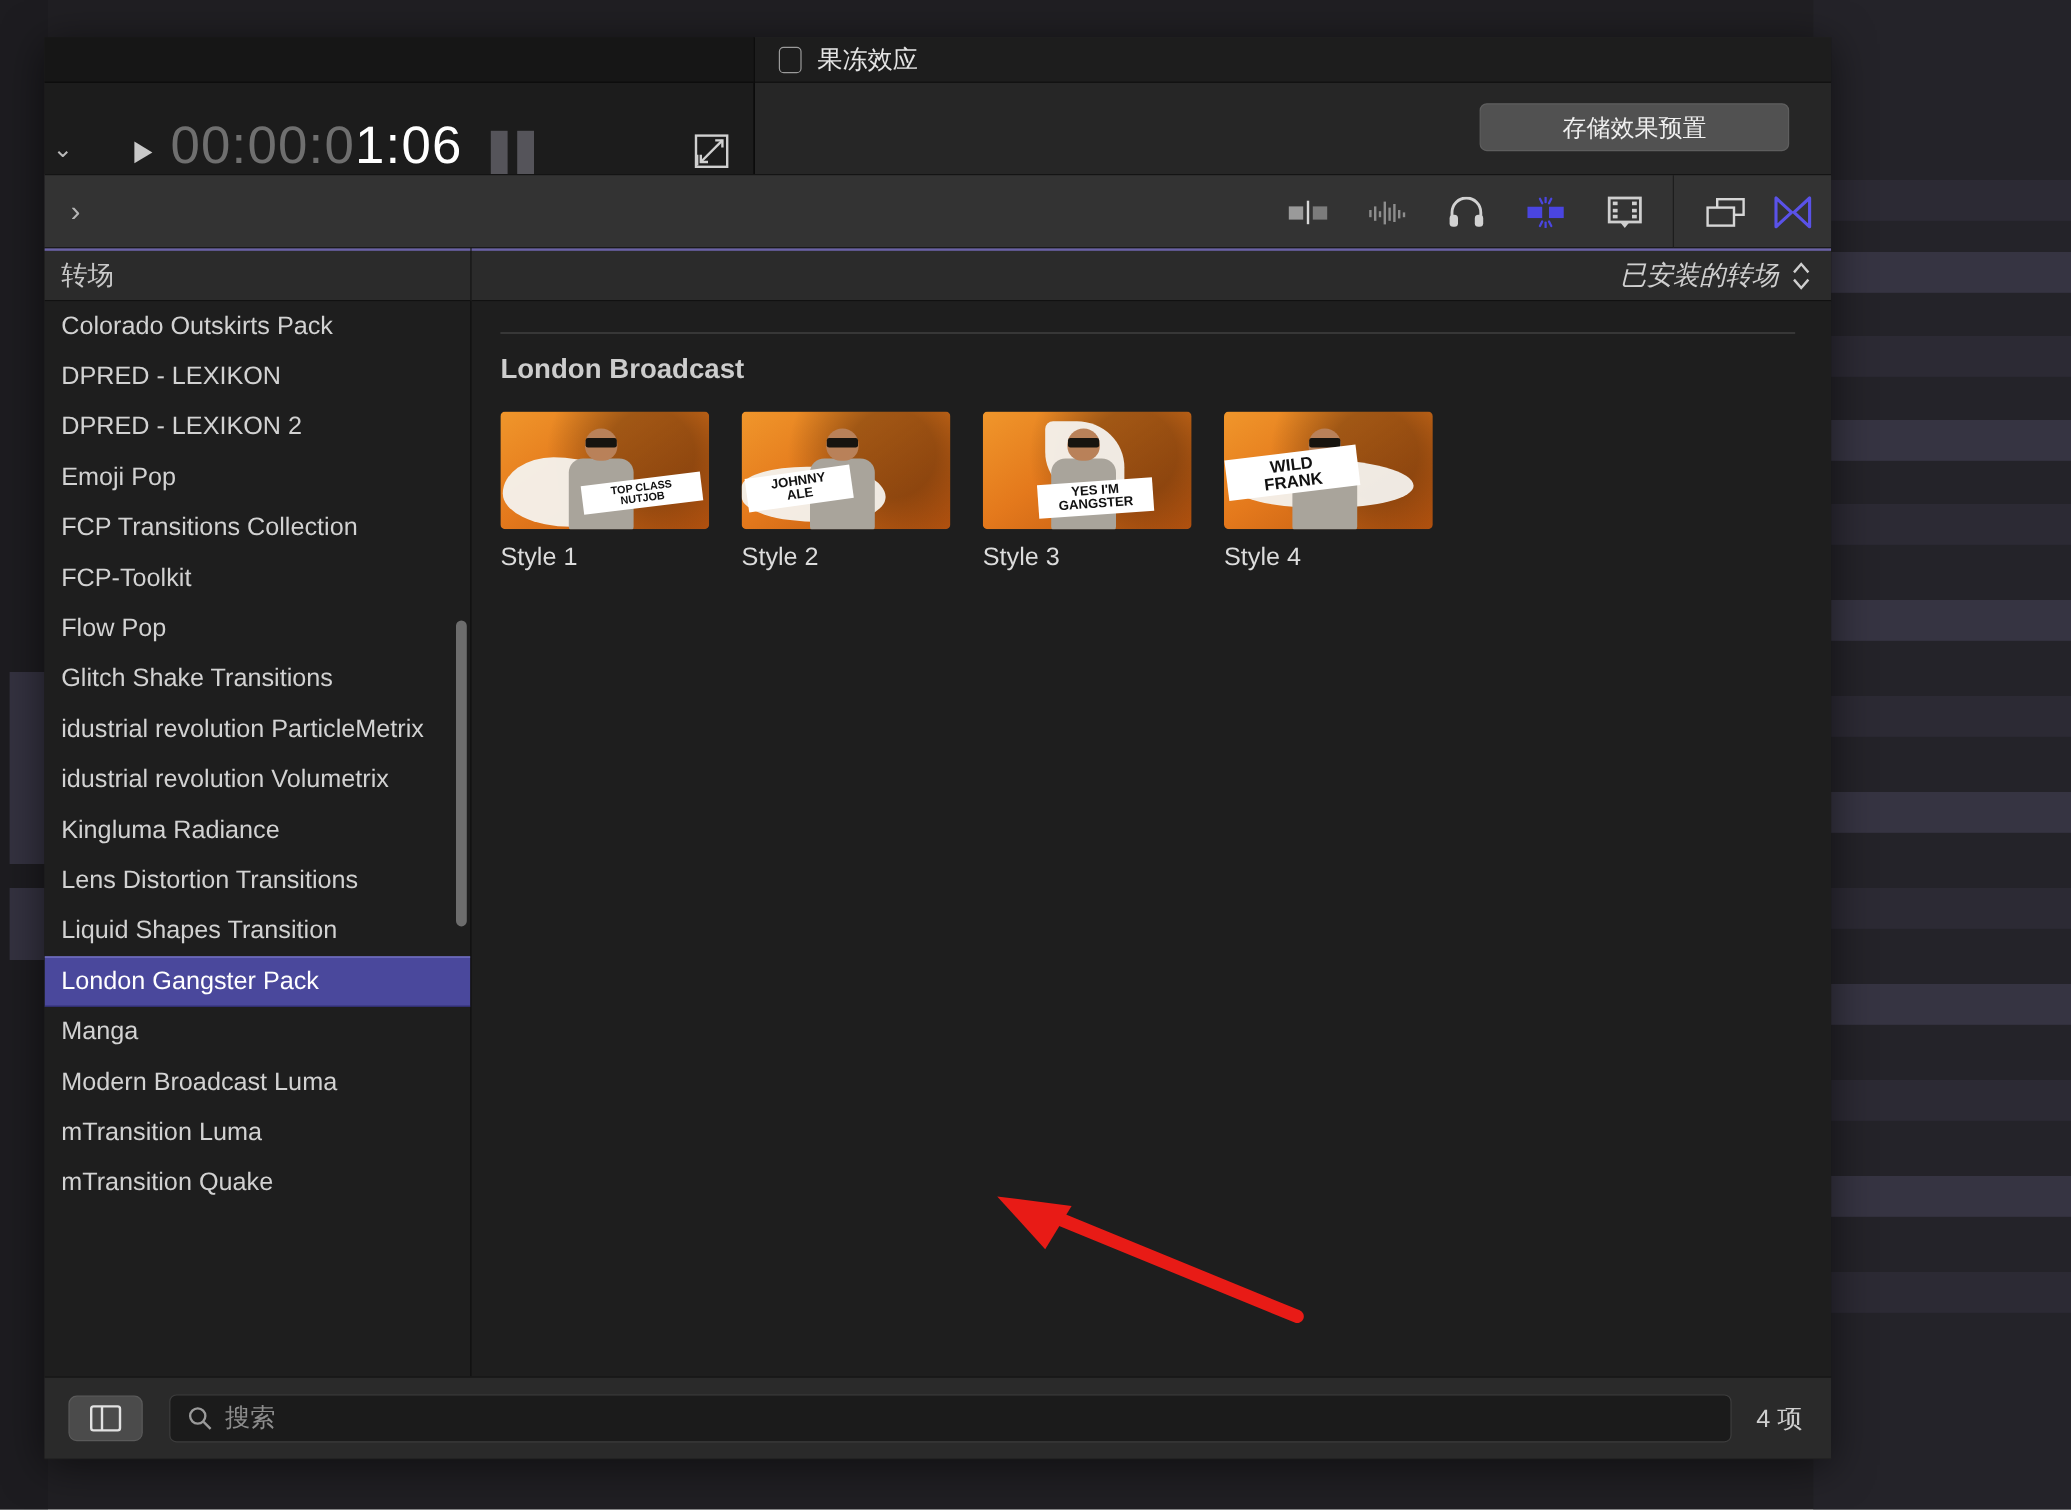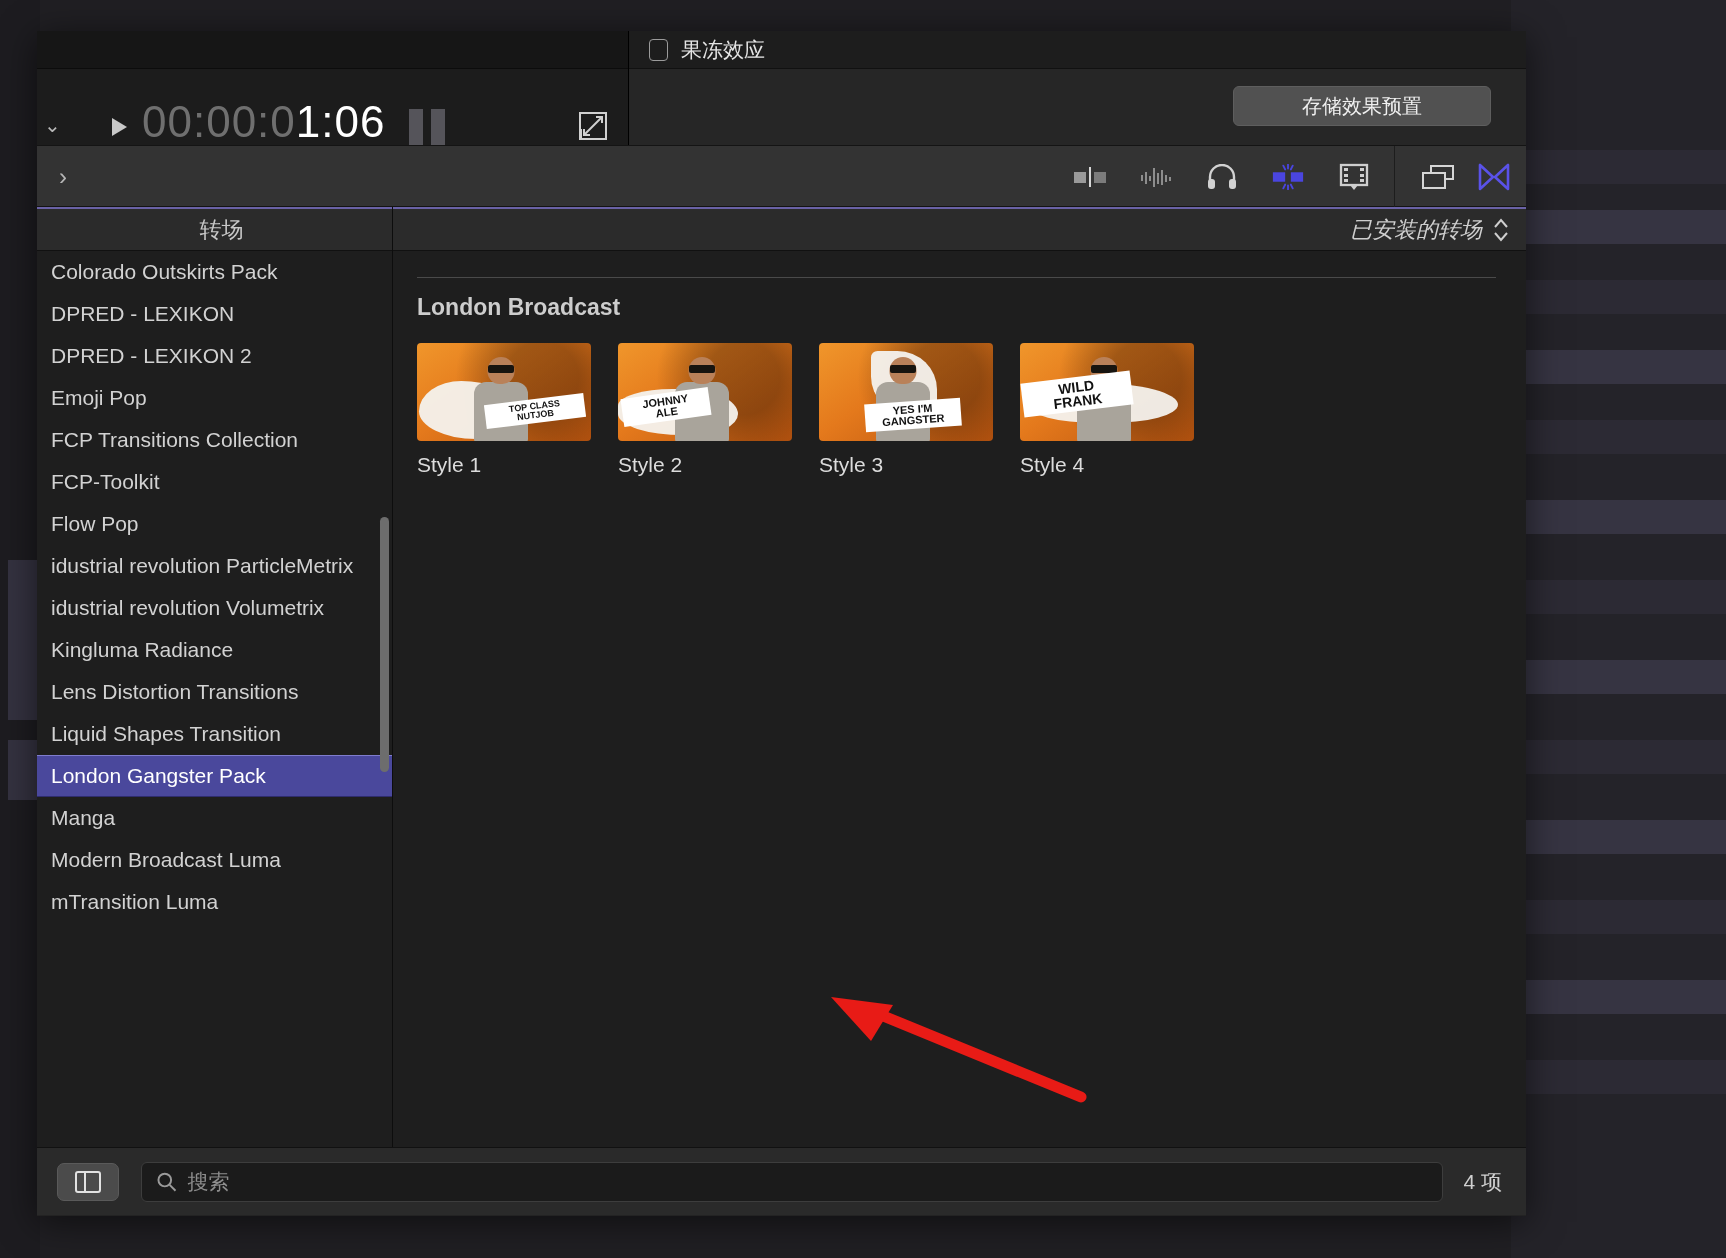--- a/index.html
+++ b/index.html
@@ -87,21 +87,21 @@
     border:7px solid #e81b16; border-radius:50%;
   }
 
   
   .content { position:relative; height:940px; display:flex; background:#1e1e1e; }
 
   .sidebar { position:relative; width:356px; background:#1e1e1e;
              border-right:1px solid #0d0d0d; }
   .side-head { height:44px; background:#2b2b2b; border-bottom:1px solid #111;
                border-top:2px solid #6a62a6;
-               display:flex; align-items:center; padding-left:14px;justify-content:center; }
+               display:flex; align-items:center; padding-left:14px; }
   .side-head span { color:#c8c8c8; font-size:22px; }
   .side-list { height:896px; overflow:hidden; position:relative; }
   .side-item { height:42px; display:flex; align-items:center; padding-left:14px;
                color:#d2d2d2; font-size:21px; }
   .side-item.sel { background:#4a489c; color:#ffffff;
                    border-top:1px solid #7f7dcd; border-bottom:1px solid #2e2c6e; }
   .scrollthumb { position:absolute; right:3px; top:310px; width:9px; height:255px;
                  background:#6d6d6d; border-radius:5px; }
 
   .browser { position:relative; flex:1; background:#1e1e1e; }
@@ -319,20 +319,23 @@
             <div class="side-item">
               <span>FCP Transitions Collection</span>
             </div>
             <div class="side-item">
               <span>FCP-Toolkit</span>
             </div>
             <div class="side-item">
               <span>Flow Pop</span>
             </div>
             <div class="side-item">
+              <span>Glitch Shake Transitions</span>
+            </div>
+            <div class="side-item">
               <span>idustrial revolution ParticleMetrix</span>
             </div>
             <div class="side-item">
               <span>idustrial revolution Volumetrix</span>
             </div>
             <div class="side-item">
               <span>Kingluma Radiance</span>
             </div>
             <div class="side-item">
               <span>Lens Distortion Transitions</span>
@@ -344,20 +347,23 @@
               <span>London Gangster Pack</span>
             </div>
             <div class="side-item">
               <span>Manga</span>
             </div>
             <div class="side-item">
               <span>Modern Broadcast Luma</span>
             </div>
             <div class="side-item">
               <span>mTransition Luma</span>
+            </div>
+            <div class="side-item">
+              <span>mTransition Quake</span>
             </div>
           </div>
         <div class="scrollthumb"></div>
       </div>
 
       <div class="browser">
         <div class="br-head">
           <span>已安装的转场</span>
           <svg width="18" height="30" viewBox="0 0 18 30">
             <polyline points="3,12 9,5 15,12" stroke="#cfcfcf" stroke-width="2" fill="none"></polyline>

